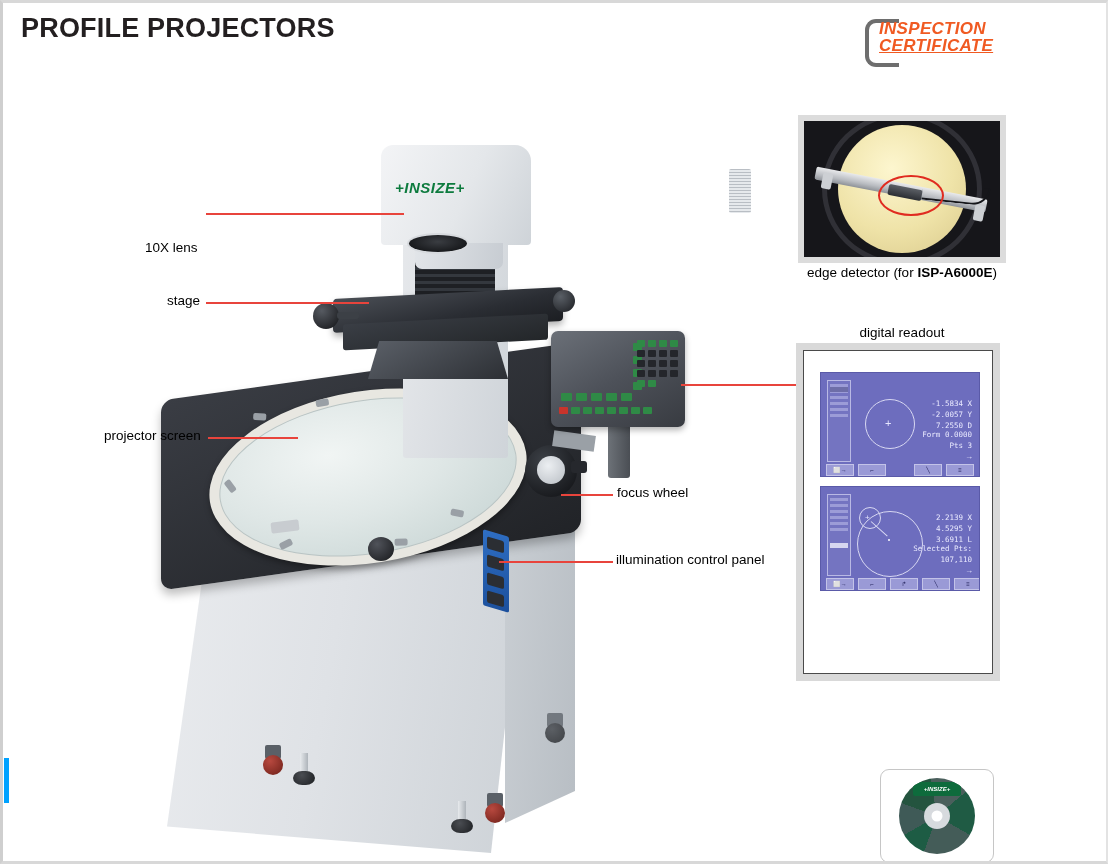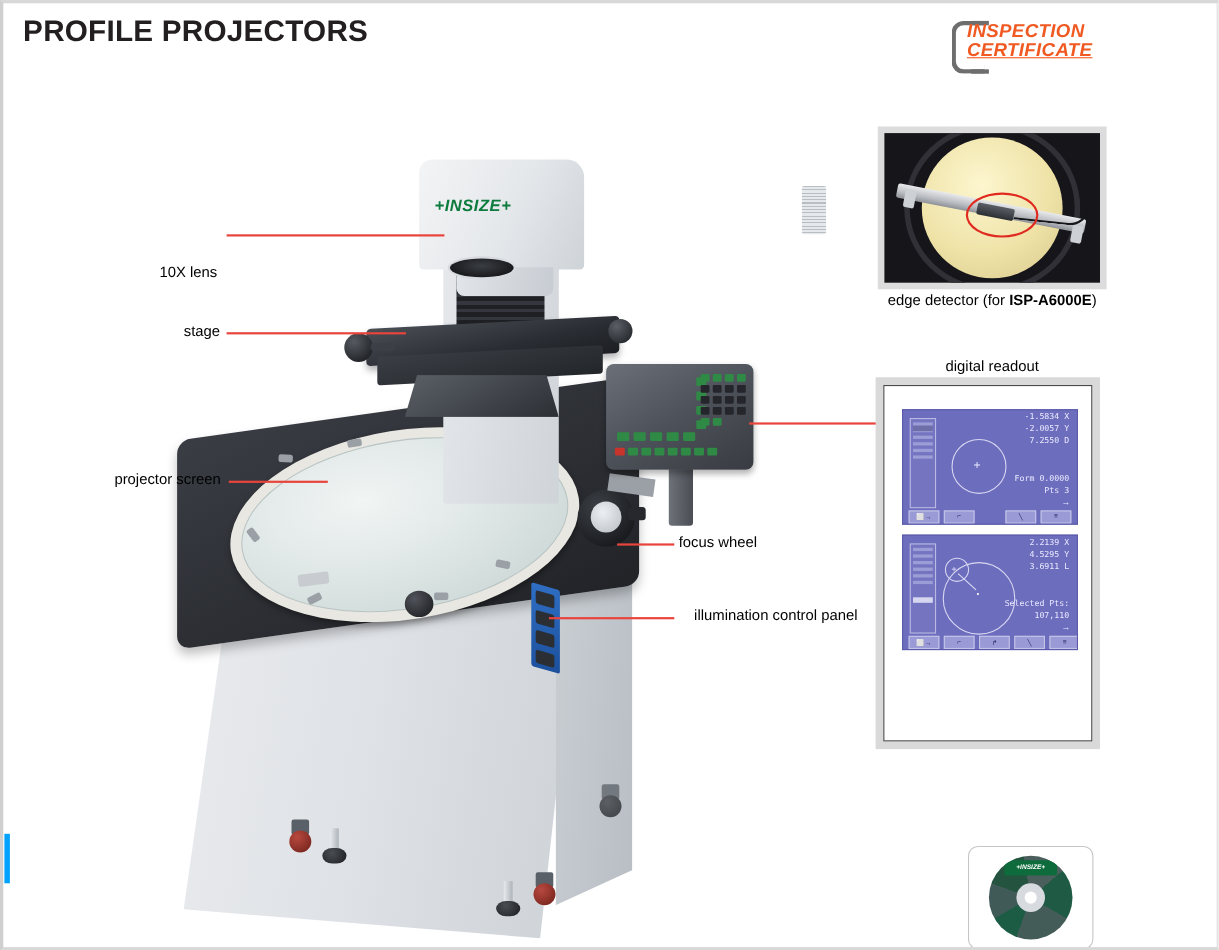--- a/index.html
+++ b/index.html
@@ -301,21 +301,21 @@
     background:#6d6dbe;overflow:hidden;border:1px solid #5a5aa8;
   }
   .ss-side{
     position:absolute;left:6px;top:7px;width:22px;height:80px;
     border:1px solid #b9b9e4;background:rgba(255,255,255,.05);
   }
   .ss-side-rows{position:absolute;left:2px;top:3px;width:18px;}
   .ss-side-rows div{height:3px;margin-bottom:3px;background:#aaaade;opacity:.75;}
   .ss-side-tag{position:absolute;left:2px;width:18px;height:5px;background:#d6d6f0;}
   .ss-vals{
-    position:absolute;right:7px;top:0;text-align:right;
+    position:absolute;right:7px;top:25px;text-align:right;
     font-family:"DejaVu Sans Mono",monospace;font-size:7.5px;color:#eaeaff;line-height:11px;
   }
   .ss-extra{
     position:absolute;right:7px;top:56px;text-align:right;
     font-family:"DejaVu Sans Mono",monospace;font-size:7.5px;color:#eaeaff;line-height:11px;
   }
   .ss-circle{
     position:absolute;border:1px solid #d8d8f2;border-radius:50%;
   }
   .ss-cross{position:absolute;color:#e6e6ff;font-size:11px;line-height:11px;}
@@ -511,21 +511,21 @@
 
   <div class="callout" style="left:164px;top:290px;">stage</div>
   <div class="leader" style="left:203px;top:299px;width:163px;"></div>
 
   <div class="callout" style="left:101px;top:425px;">projector screen</div>
   <div class="leader" style="left:205px;top:434px;width:90px;"></div>
 
   <div class="callout" style="left:614px;top:482px;">focus wheel</div>
   <div class="leader" style="left:558px;top:491px;width:52px;"></div>
 
-  <div class="callout" style="left:628px;top:549px;">illumination control panel</div>
+  <div class="callout" style="left:613px;top:549px;">illumination control panel</div>
   <div class="leader" style="left:496px;top:558px;width:114px;"></div>
 
   <div class="leader" style="left:678px;top:381px;width:116px;"></div>
 
   <div class="edge-box">
     <div class="edge-img">
       <div class="edge-ring"></div>
       <div class="edge-disc"></div>
       <div class="edge-bar"></div>
       <div class="edge-tip" style="left:18px;top:52px;transform:rotate(11deg);"></div>

